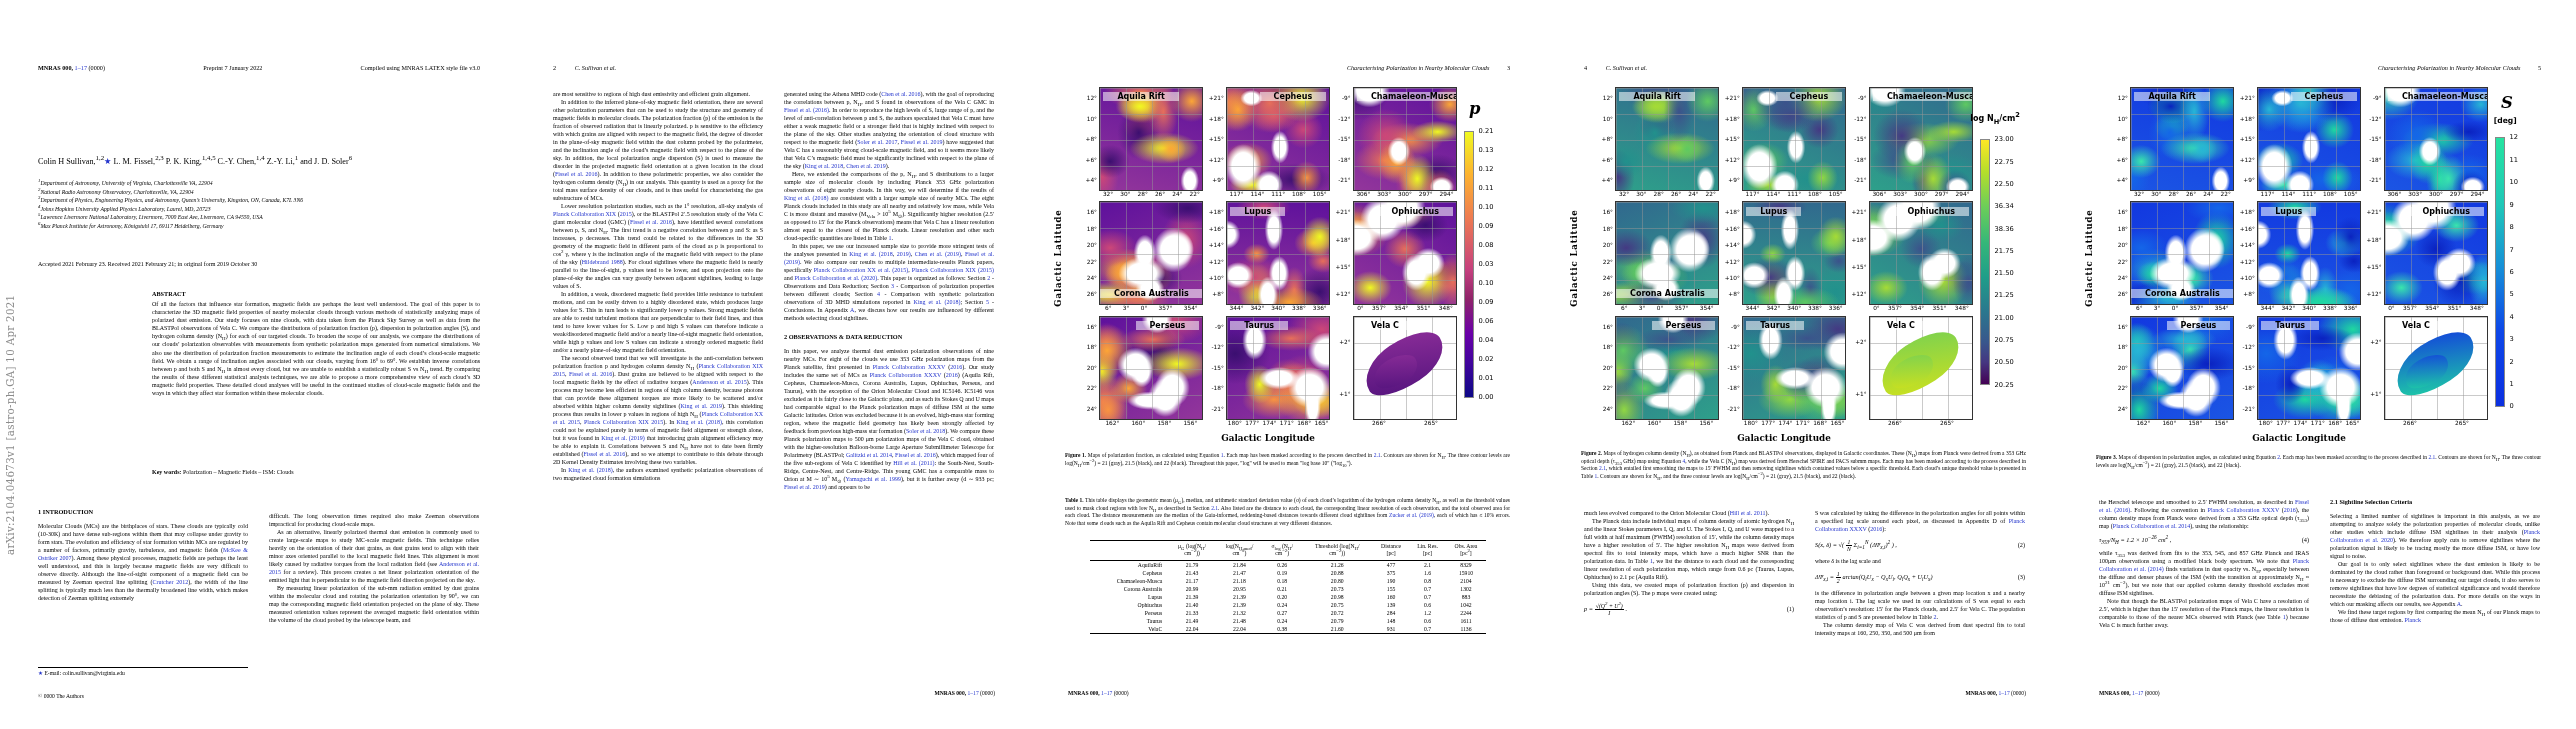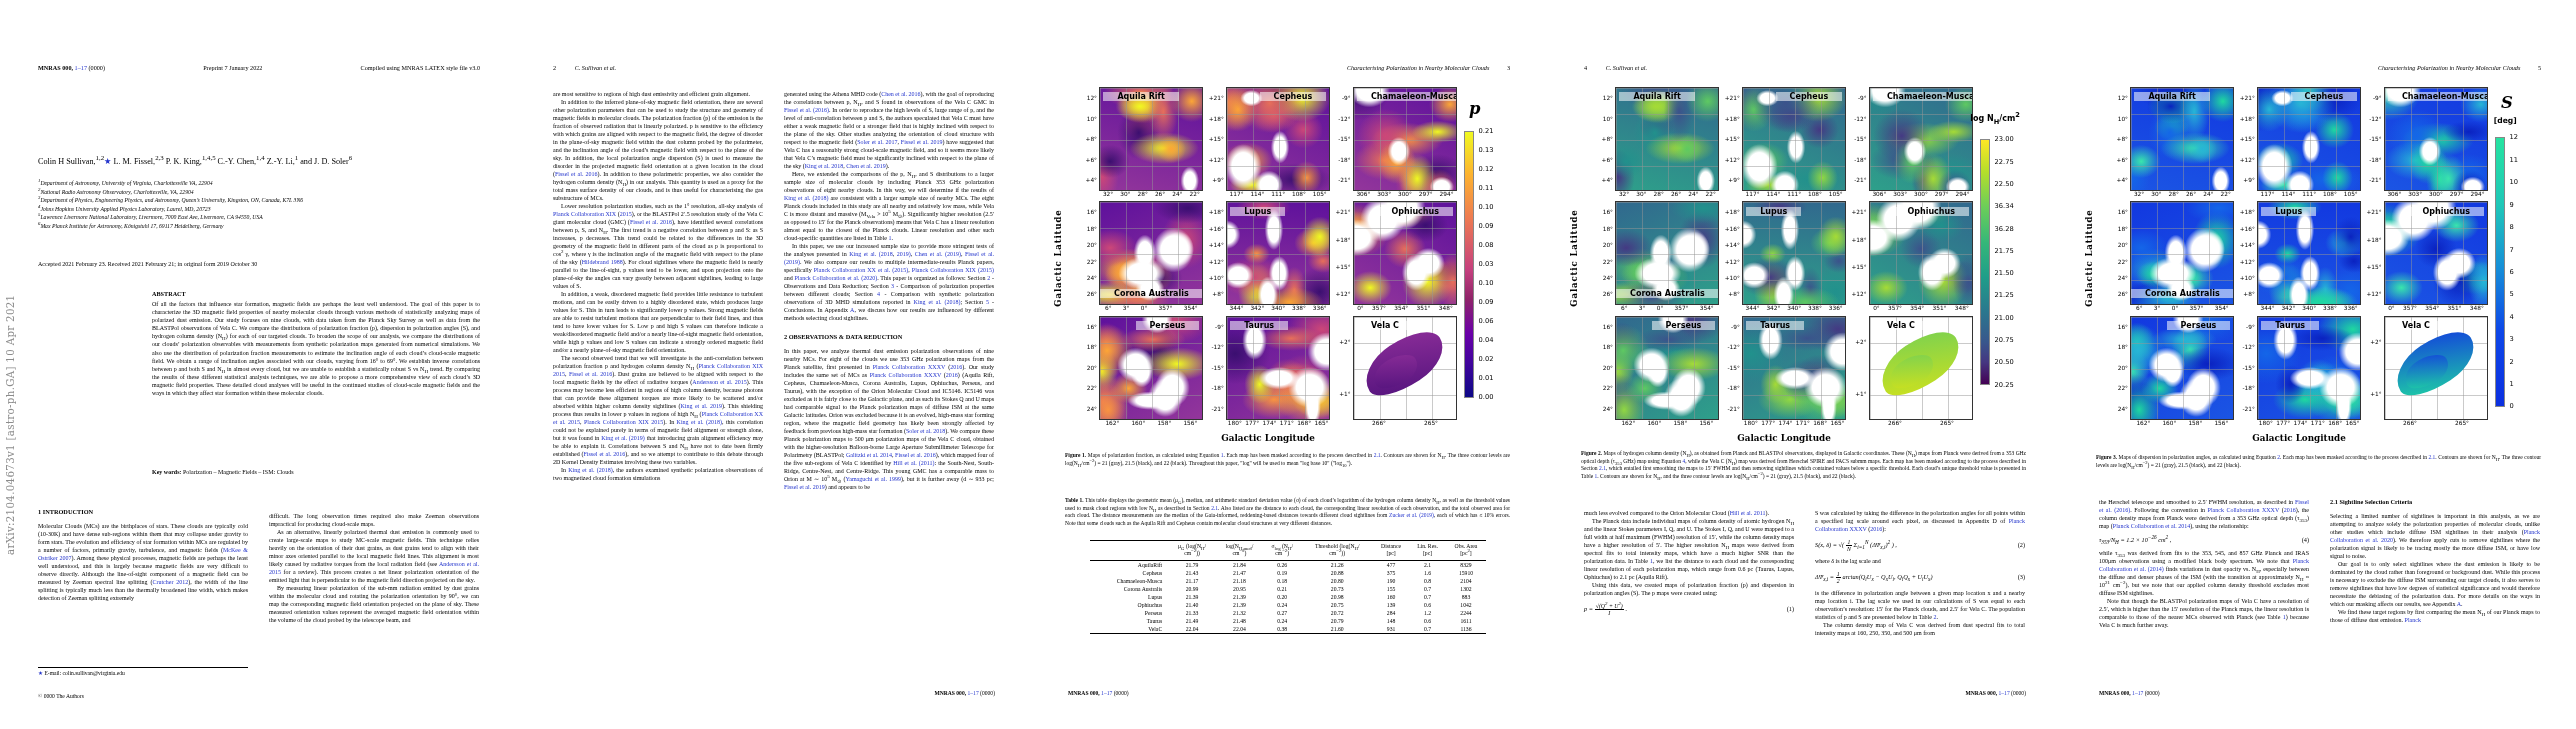--- a/index.html
+++ b/index.html
@@ -686,21 +686,21 @@
         </div>
         <div class="fig-xlabel">Galactic Longitude</div>
         <div class="cbwrap">
           <div class="cblabel">log N<sub>H</sub>/cm<sup>2</sup></div>
           <div class="cbar viridis"></div>
           <div class="cbticks">
             <div>23.00</div>
             <div>22.75</div>
             <div>22.50</div>
             <div>36.34</div>
-            <div>36.28</div>
+            <div>38.36</div>
             <div>21.75</div>
             <div>21.50</div>
             <div>21.25</div>
             <div>21.00</div>
             <div>20.75</div>
             <div>20.50</div>
             <div>20.25</div>
           </div>
         </div>
       </div>

